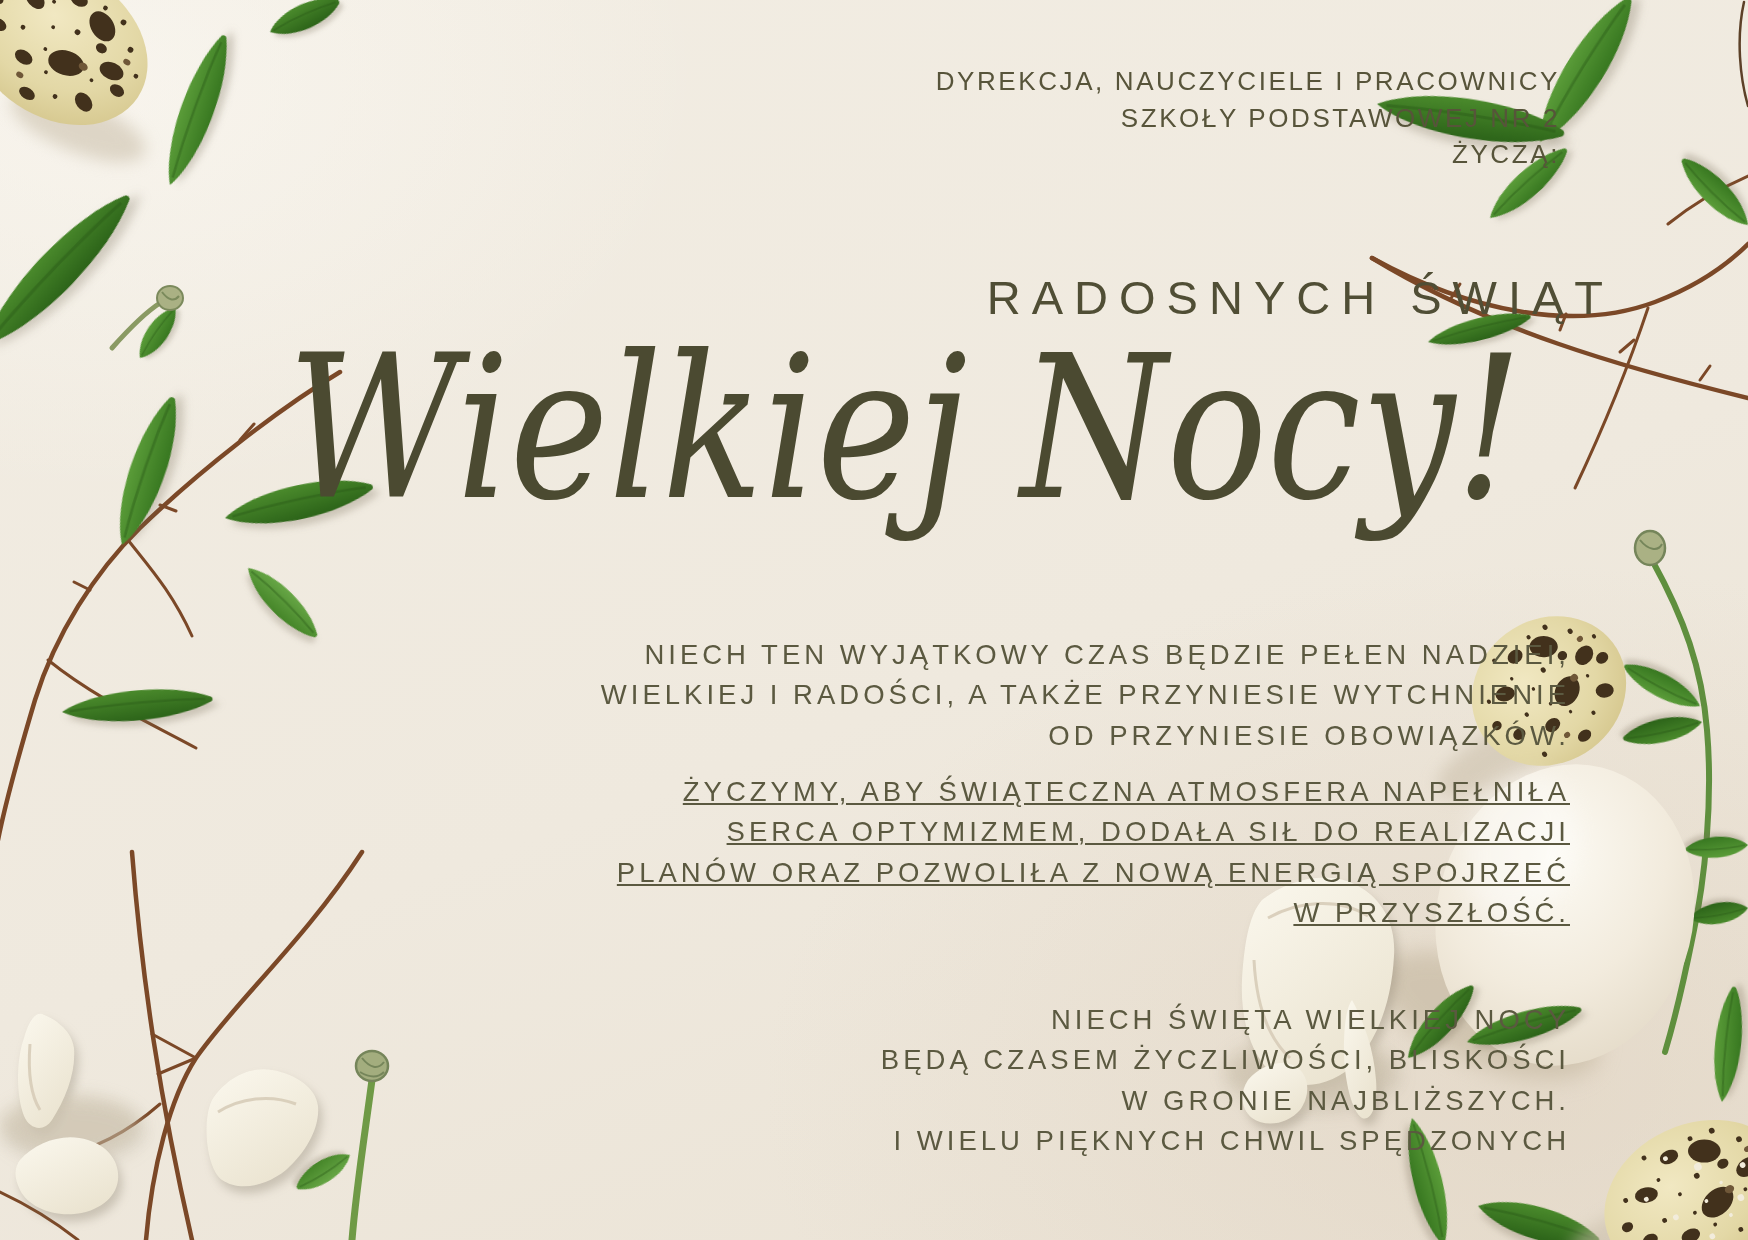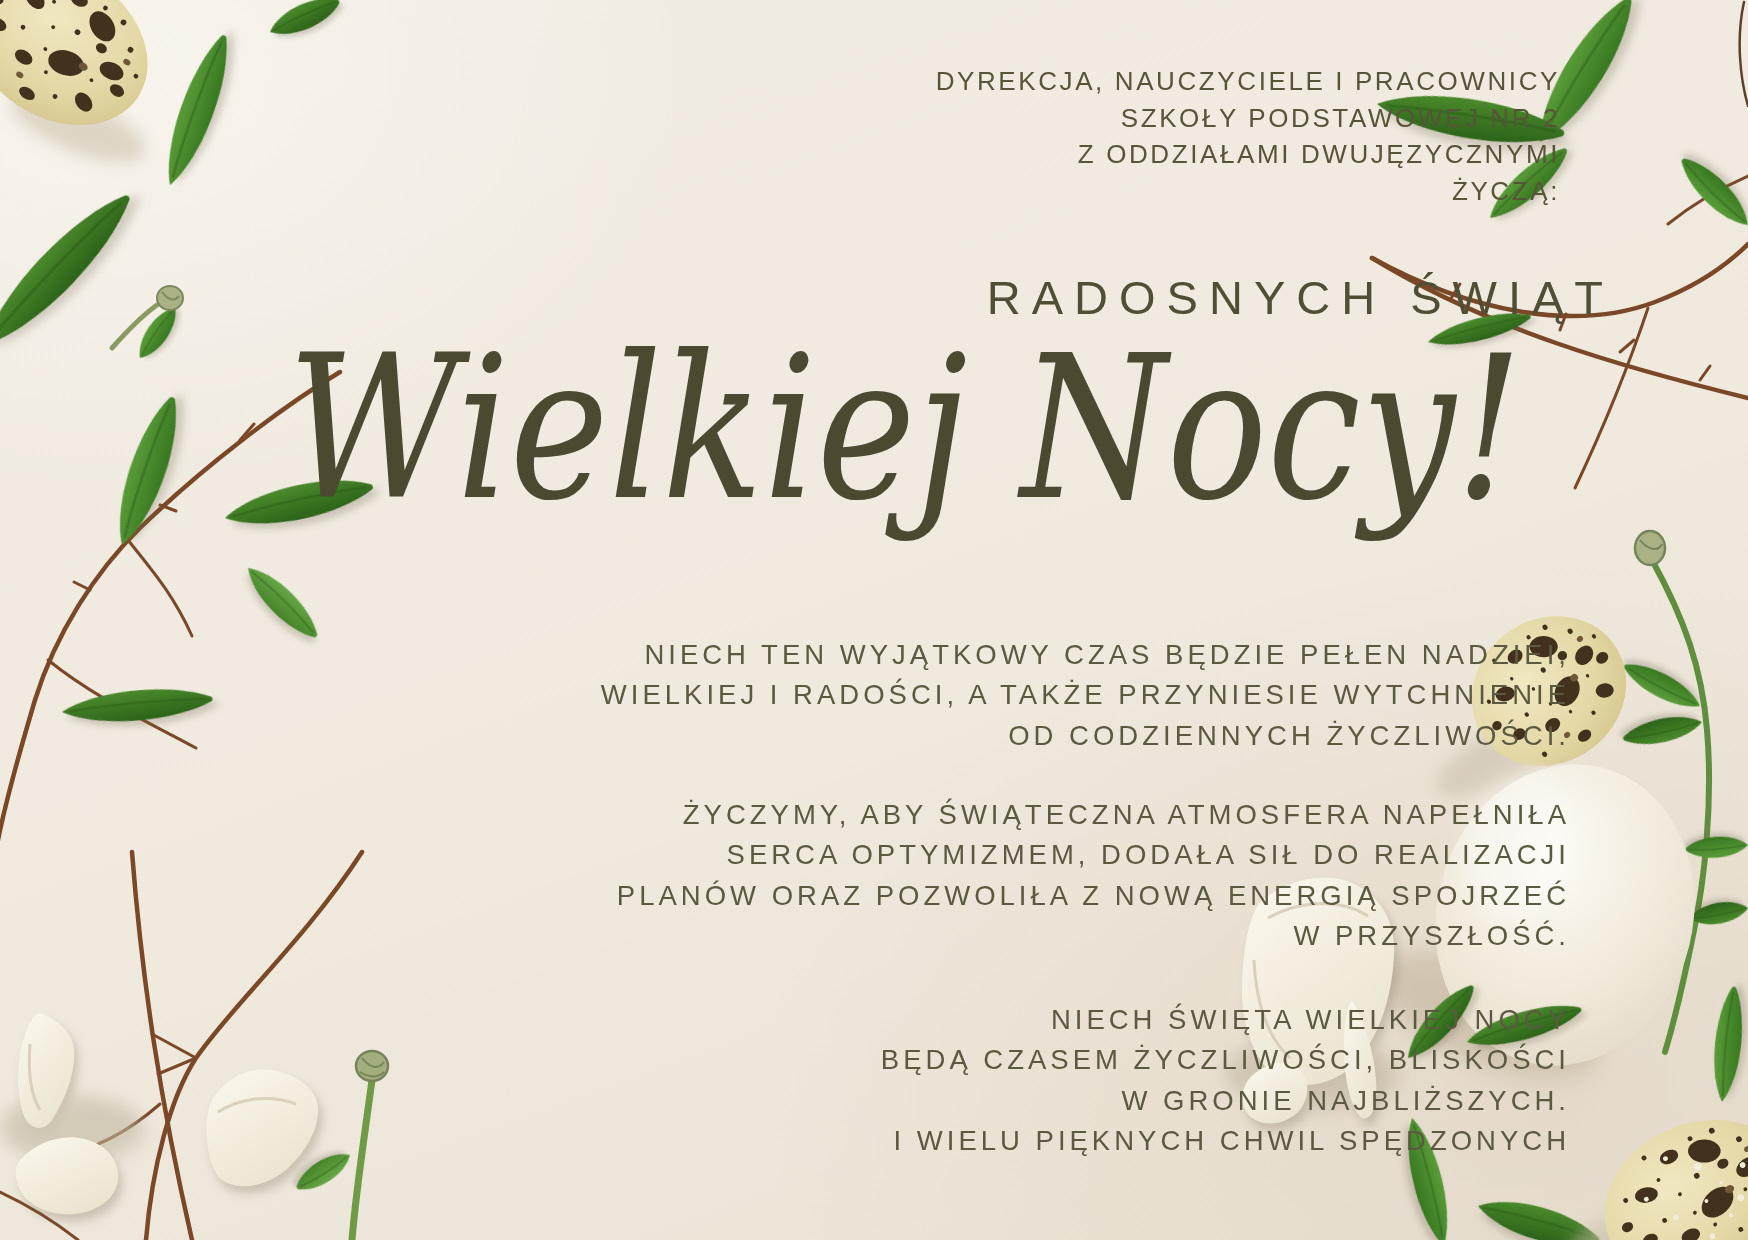--- a/index.html
+++ b/index.html
@@ -9,21 +9,21 @@
       radial-gradient(1250px 850px at 88% 88%, rgba(220,205,186,.45), transparent 62%),
       radial-gradient(1000px 700px at 6% 6%, rgba(253,251,246,.55), transparent 60%),
       linear-gradient(160deg,#f2ede3 0%,#efe9de 55%,#eae2d4 100%);
     font-family:"Liberation Sans",sans-serif;
   }
   .decor{position:absolute;left:0;top:0;}
   .txt{position:absolute;text-align:right;}
   .hdr{left:0;top:63px;width:1560px;font-size:26px;letter-spacing:2.6px;line-height:36.5px;color:#57543a;}
   .kicker{left:0;top:268px;width:1570px;font-size:47px;letter-spacing:11px;color:#504e35;line-height:60px;margin-left:44px;}
   .para{left:0;width:1570px;font-size:27.5px;letter-spacing:4px;line-height:40.3px;color:#5b5940;}
-  .p1{top:635px;} .p2{top:795px;} .p3{top:1000px;}
+  .p1{top:635px;} .p2{top:772px;text-decoration:underline;} .p3{top:1000px;}
   .script{
     font-family:"DejaVu Serif",serif;font-style:italic;font-size:198px;fill:#4b4a31;
   }
   .twig{fill:none;stroke:#7b4827;stroke-width:4.5;stroke-linecap:round;}
   .twig-thin{fill:none;stroke:#7b4827;stroke-width:3;stroke-linecap:round;}
   .twig-dark{fill:none;stroke:#5c4128;stroke-width:2.5;stroke-linecap:round;}
   .stem{fill:none;stroke:#5f8f3e;stroke-width:6;stroke-linecap:round;}
   .stem2{fill:none;stroke:#6f9a46;stroke-width:7;stroke-linecap:round;}
   .stem3{fill:none;stroke:#8a9a63;stroke-width:5;stroke-linecap:round;}
   .shell{fill:url(#sg);}
@@ -253,30 +253,29 @@
       <use href="#quail" transform="translate(1697,1199) rotate(-25) scale(0.96,0.96)"></use>
       <use href="#whitespeckles" transform="translate(1697,1199) rotate(-25) scale(0.96,0.96)"></use>
     </g>
 
     <text class="script" x="905" y="497" text-anchor="middle" textLength="1235" lengthAdjust="spacingAndGlyphs">Wielkiej Nocy!</text>
   </svg>
 
   <div class="txt hdr">
     <div>DYREKCJA, NAUCZYCIELE I PRACOWNICY</div>
     <div>SZKOŁY PODSTAWOWEJ NR 2</div>
-    <div>Z ODDZIAŁAMI DWUJĘZYCZNYMI</div>
     <div>ŻYCZĄ:</div>
   </div>
 
   <div class="txt kicker">RADOSNYCH ŚWIĄT</div>
 
   <div class="txt para p1">
     <div>NIECH TEN WYJĄTKOWY CZAS BĘDZIE PEŁEN NADZIEI,</div>
     <div>WIELKIEJ I RADOŚCI, A TAKŻE PRZYNIESIE WYTCHNIENIE</div>
-    <div>OD CODZIENNYCH ŻYCZLIWOŚCI.</div>
+    <div>OD PRZYNIESIE OBOWIĄZKÓW.</div>
   </div>
 
   <div class="txt para p2">
     <div>ŻYCZYMY, ABY ŚWIĄTECZNA ATMOSFERA NAPEŁNIŁA</div>
     <div>SERCA OPTYMIZMEM, DODAŁA SIŁ DO REALIZACJI</div>
     <div>PLANÓW ORAZ POZWOLIŁA Z NOWĄ ENERGIĄ SPOJRZEĆ</div>
     <div>W PRZYSZŁOŚĆ.</div>
   </div>
 
   <div class="txt para p3">

